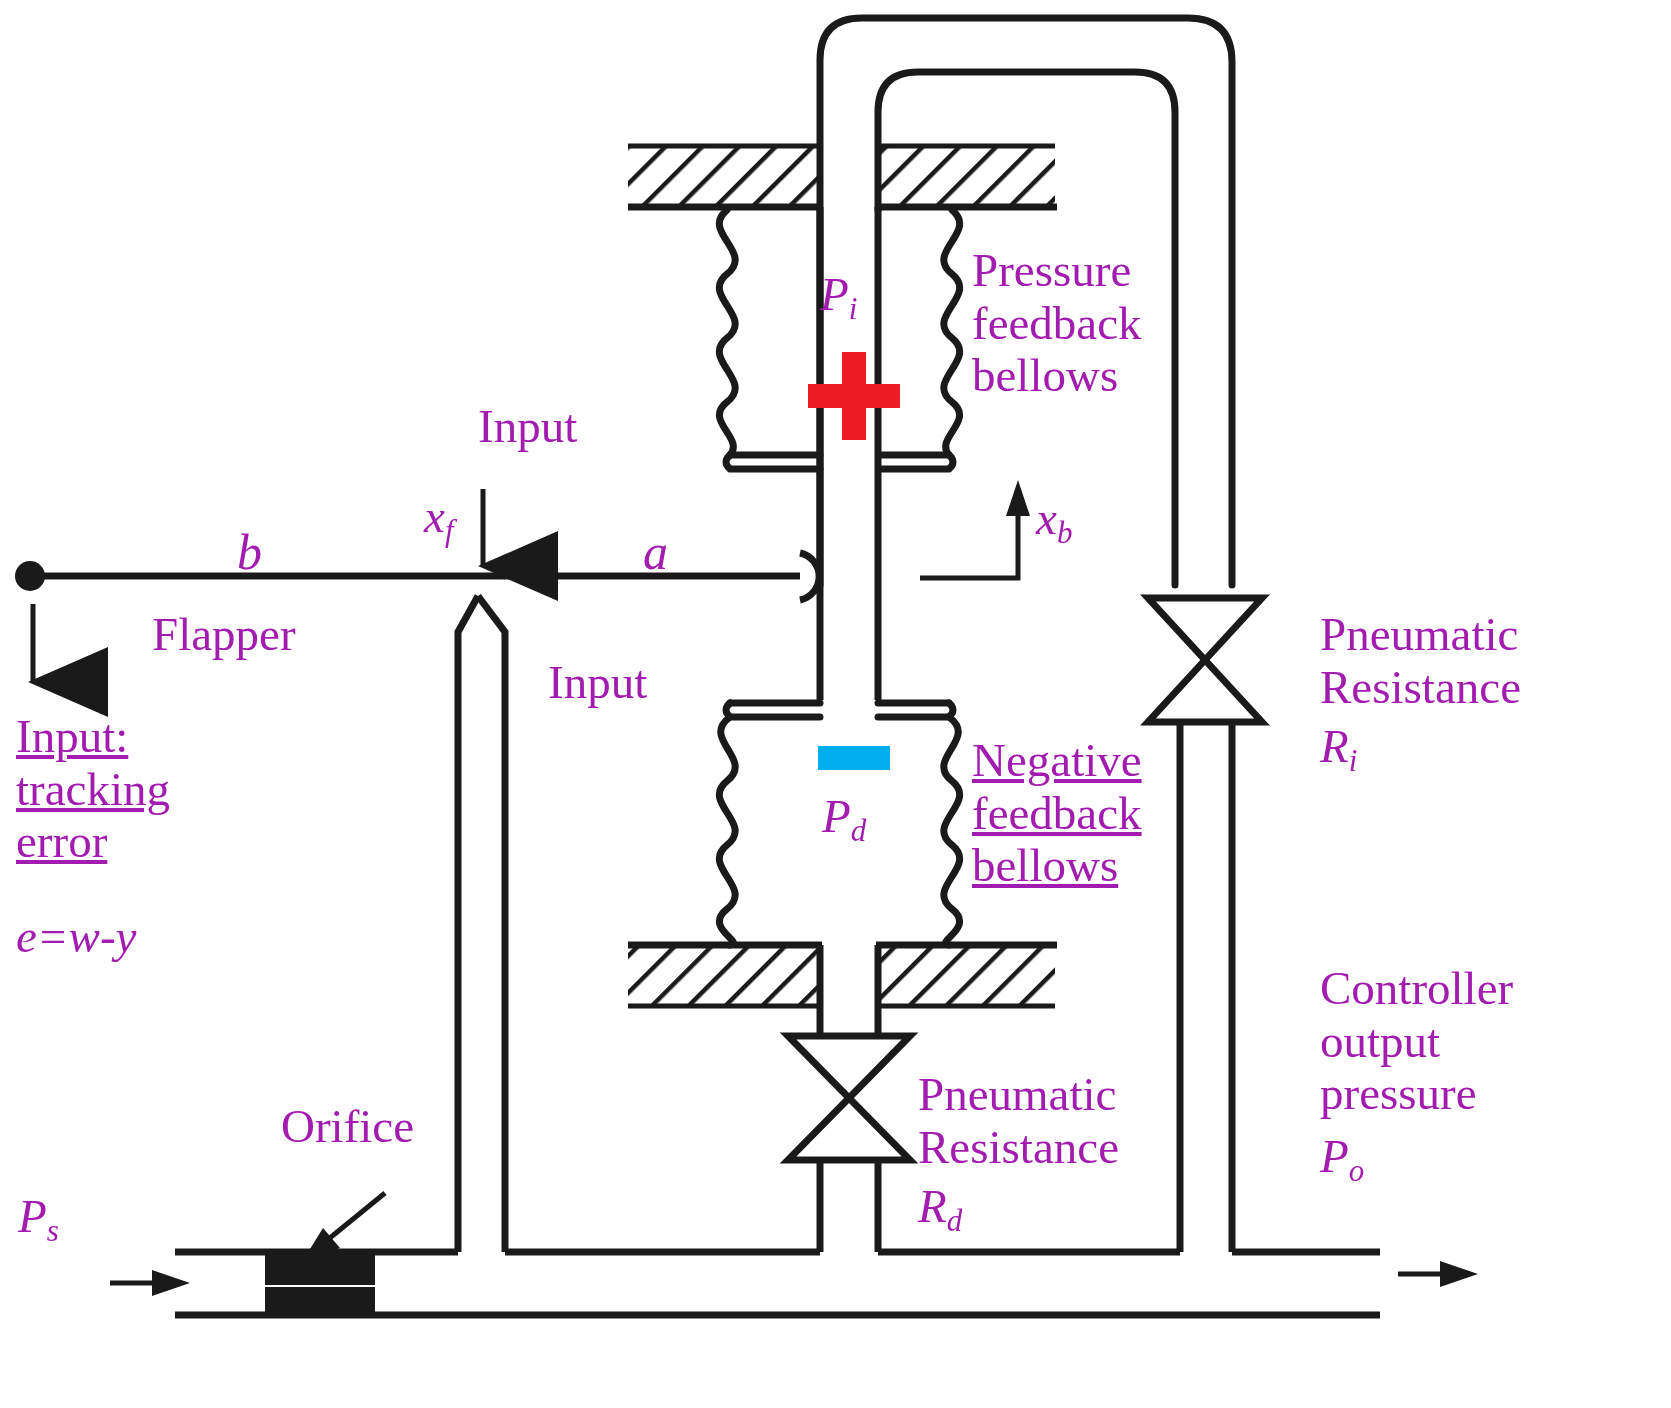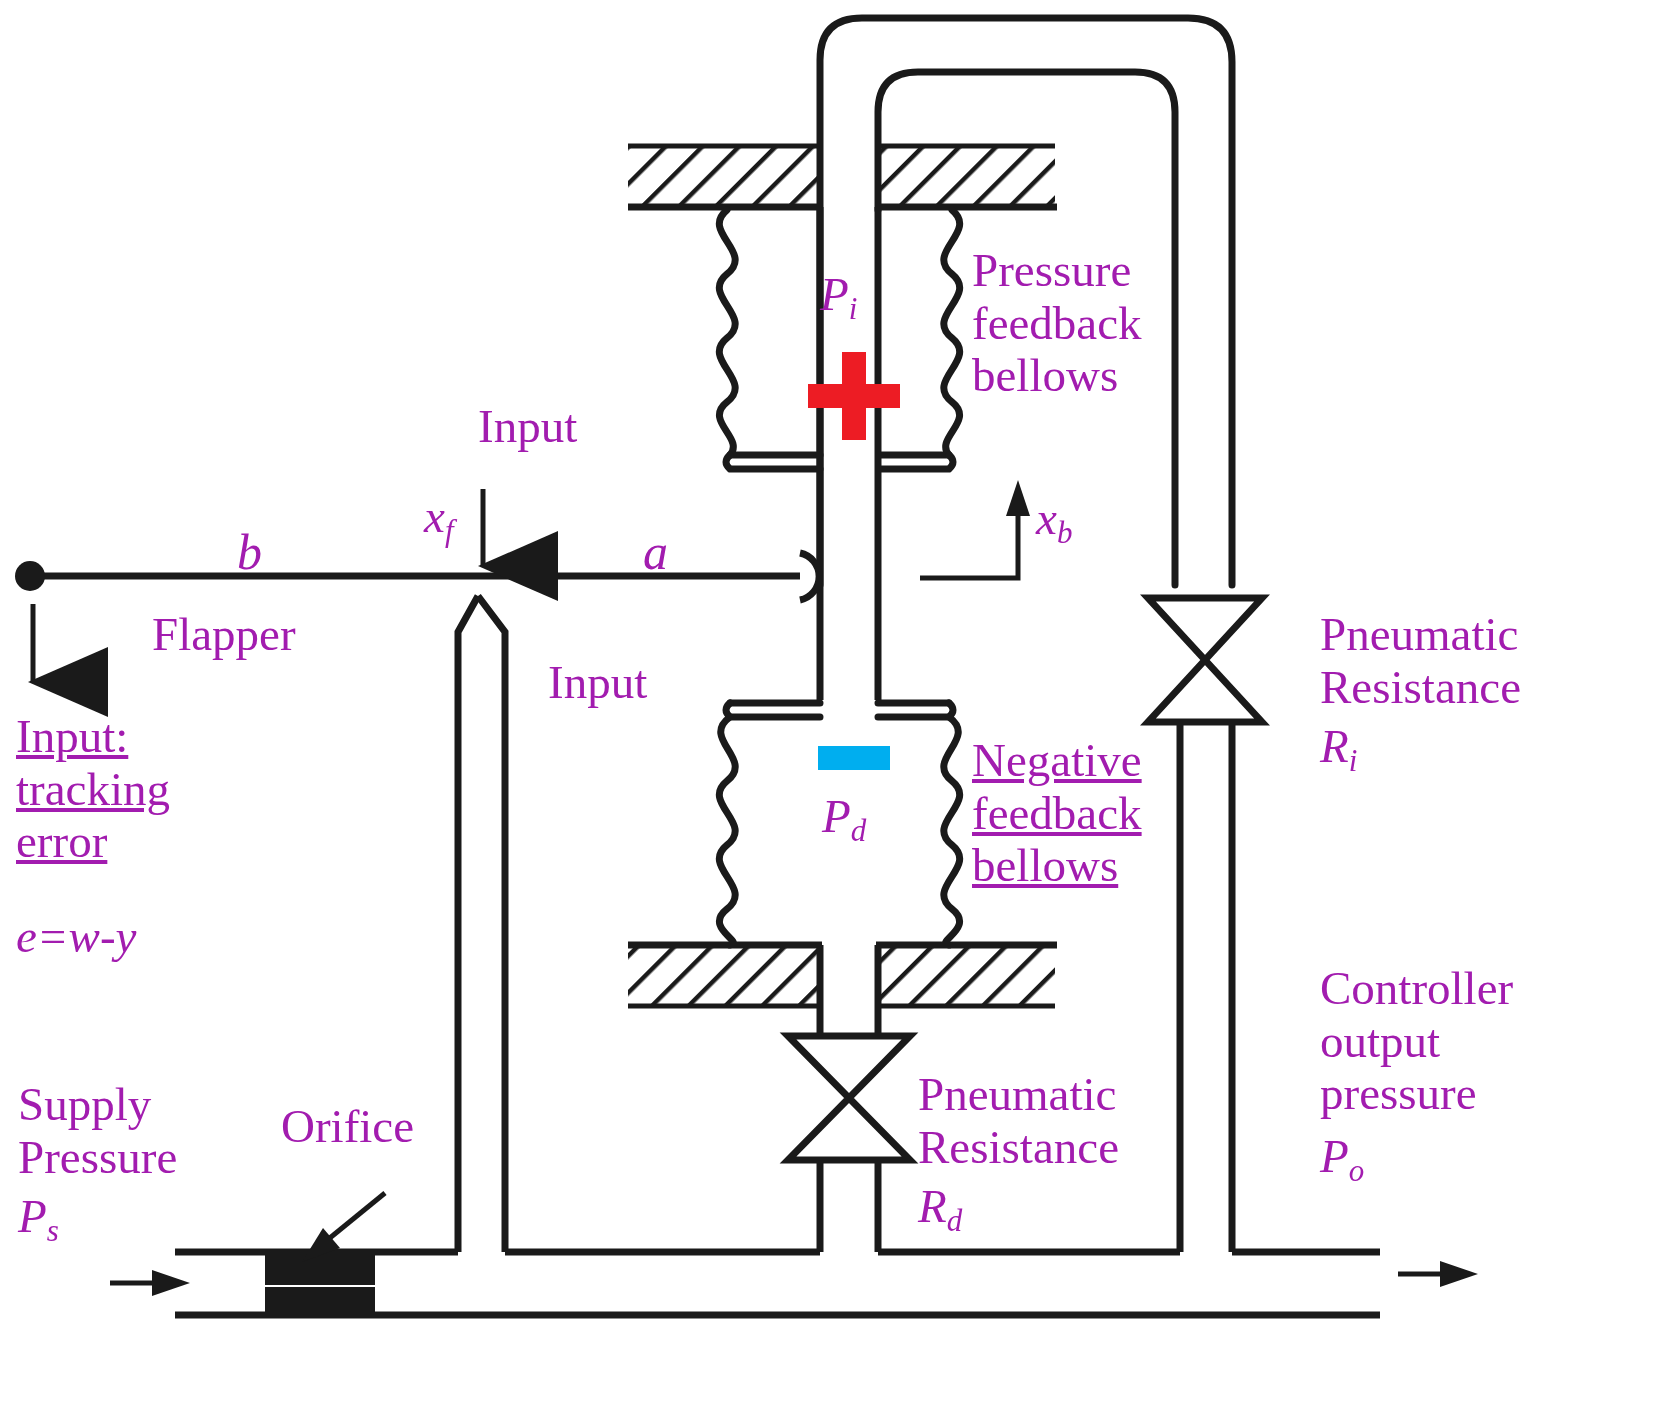--- a/index.html
+++ b/index.html
@@ -266,22 +266,20 @@
   <div class="lbl" style="left:972px; top:734px;text-decoration:underline;"><span>Negative</span>
 <span>feedback</span>
 <span>bellows</span></div>
 
   <div class="lbl" style="left:16px; top:710px;text-decoration:underline;"><span>Input:</span>
 <span>tracking</span>
 <span>error</span></div>
 
   <div class="lbl lbl-it" style="left:16px; top:910px;">e=w-y</div>
 
-  <div class="lbl" style="left:18px; top:1078px;"><span>Supply</span>
-<span>Pressure</span></div>
 
   <div class="lbl lbl-it" style="left:18px; top:1190px;"><span>P</span><span class="sub">s</span></div>
 
   <div class="lbl" style="left:281px; top:1100px;">Orifice</div>
 
   <div class="lbl" style="left:1320px; top:608px;"><span>Pneumatic</span>
 <span>Resistance</span></div>
 
   <div class="lbl lbl-it" style="left:1320px; top:720px;"><span>R</span><span class="sub">i</span></div>
 

